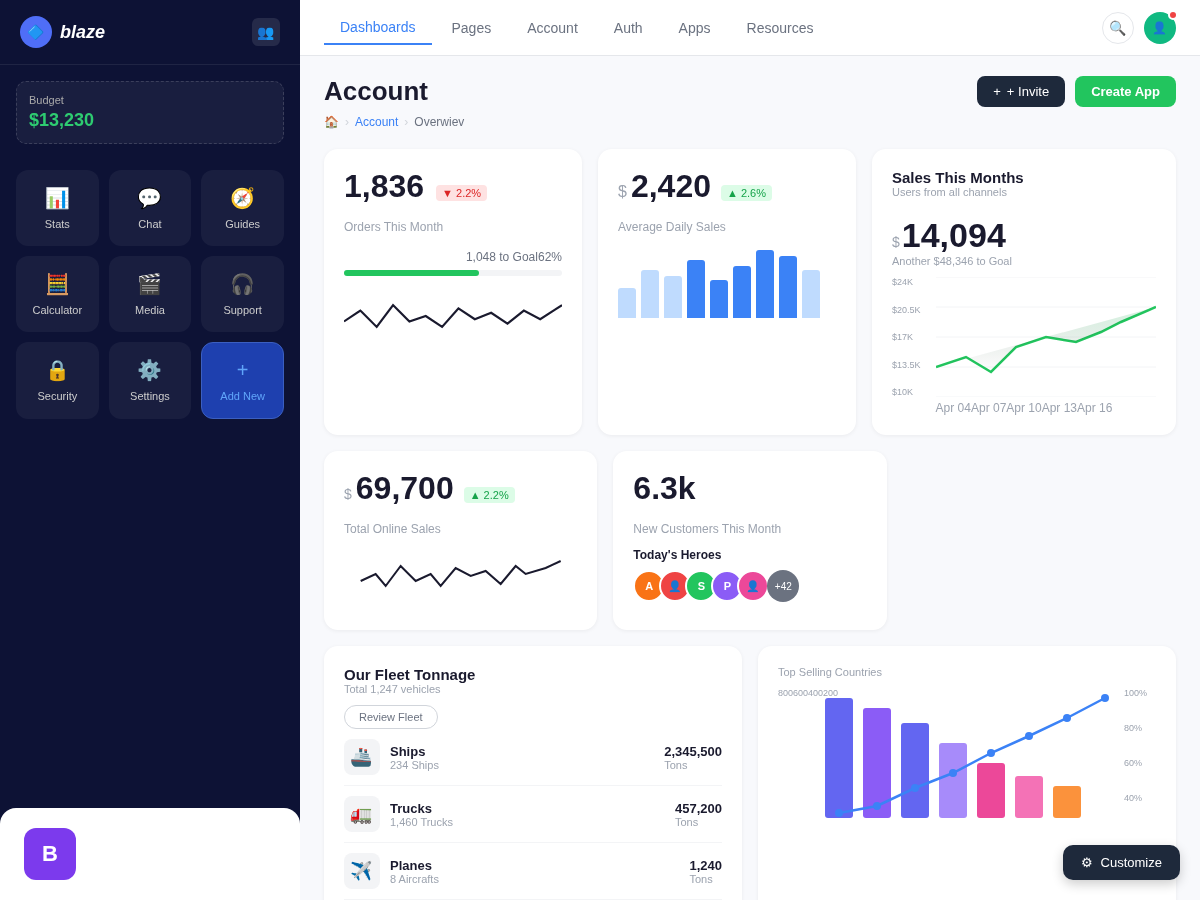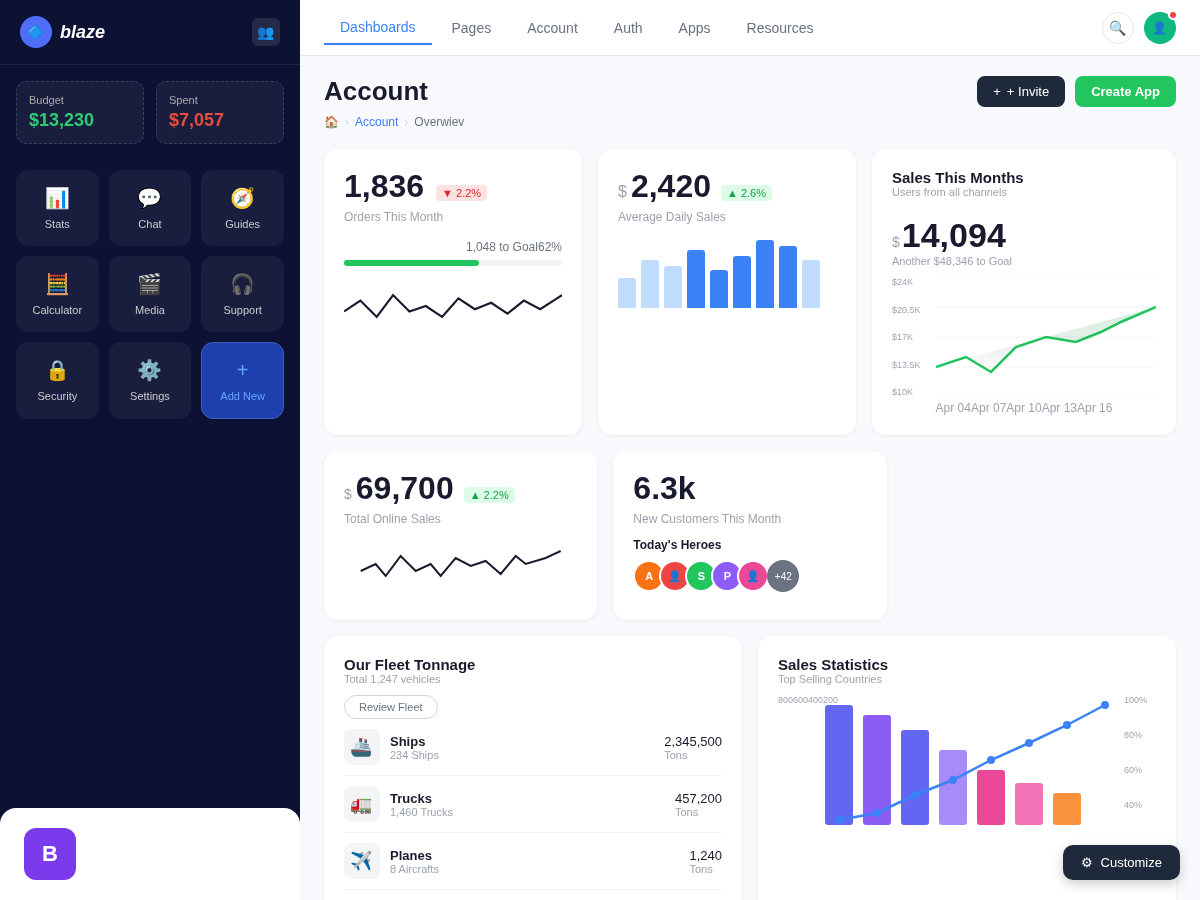--- a/index.html
+++ b/index.html
@@ -90,21 +90,21 @@
 
     .breadcrumb { display: flex; align-items: center; gap: 6px; font-size: 12px; color: #9ca3af; margin-bottom: 20px; }
     .breadcrumb span { color: #6b7280; }
     .breadcrumb .sep { color: #d1d5db; }
 
     
     .stats-grid { display: grid; grid-template-columns: 1fr 1fr 1fr; gap: 16px; margin-bottom: 16px; }
     .stat-card { background: #fff; border-radius: 14px; padding: 20px; box-shadow: 0 1px 4px rgba(0,0,0,0.06); }
 
     .stat-value { font-size: 32px; font-weight: 800; color: #1a1a2e; line-height: 1.1; }
-    .stat-label { font-size: 12px; color: #9ca3af; margin-top: 6px; }
+    .stat-label { font-size: 12px; color: #9ca3af; margin-top: 16px; }
     .badge-up { background: #dcfce7; color: #16a34a; font-size: 11px; padding: 2px 6px; border-radius: 4px; margin-left: 6px; }
     .badge-down { background: #fee2e2; color: #dc2626; font-size: 11px; padding: 2px 6px; border-radius: 4px; margin-left: 6px; }
 
     .goal-bar { margin-top: 16px; }
     .goal-text { display: flex; justify-content: flex-end; font-size: 12px; color: #6b7280; margin-bottom: 6px; }
     .progress-track { height: 6px; background: #f3f4f6; border-radius: 3px; }
     .progress-fill { height: 100%; background: #22c55e; border-radius: 3px; }
 
     
     .bar-chart { display: flex; align-items: flex-end; gap: 5px; height: 70px; margin-top: 14px; }
@@ -126,21 +126,21 @@
     .bottom-grid { display: grid; grid-template-columns: 1fr 1fr; gap: 16px; }
     .fleet-card { background: #fff; border-radius: 14px; padding: 20px; box-shadow: 0 1px 4px rgba(0,0,0,0.06); }
     .fleet-title { font-size: 15px; font-weight: 700; color: #1a1a2e; }
     .fleet-sub { font-size: 11px; color: #9ca3af; }
     .review-btn { margin-top: 10px; padding: 5px 14px; border: 1px solid #d1d5db; border-radius: 20px; font-size: 11px; color: #6b7280; background: #fff; cursor: pointer; }
 
     .fleet-row { display: flex; align-items: center; justify-content: space-between; padding: 10px 0; border-bottom: 1px solid #f3f4f6; }
     .fleet-icon { width: 36px; height: 36px; background: #f3f4f6; border-radius: 8px; display: flex; align-items: center; justify-content: center; font-size: 18px; }
     .fleet-name { font-size: 13px; font-weight: 600; color: #1a1a2e; }
     .fleet-count { font-size: 11px; color: #9ca3af; }
-    .fleet-val { font-size: 13px; font-weight: 400; color: #1a1a2e; text-align: right; }
+    .fleet-val { font-size: 13px; font-weight: 700; color: #1a1a2e; text-align: right; }
     .fleet-unit { font-size: 11px; color: #9ca3af; }
 
     .stats-card { background: #fff; border-radius: 14px; padding: 20px; box-shadow: 0 1px 4px rgba(0,0,0,0.06); }
     .stats-title { font-size: 15px; font-weight: 700; color: #1a1a2e; }
     .stats-sub { font-size: 11px; color: #9ca3af; }
 
     
     .heroes-section { margin-top: 12px; }
     .heroes-label { font-size: 12px; font-weight: 600; color: #1a1a2e; margin-bottom: 8px; }
     .avatars-row { display: flex; align-items: center; gap: -4px; }
@@ -174,24 +174,20 @@
       <div class="logo-icon">🔷</div>
       <span class="logo-text">blaze</span>
     </div>
     <div class="header-icon">👥</div>
   </div>
 
   <div class="budget-cards">
     <div class="budget-card">
       <div class="budget-label">Budget</div>
       <div class="budget-value green">$13,230</div>
-    </div>
-    <div class="budget-card">
-      <div class="budget-label">Spent</div>
-      <div class="budget-value red">$7,057</div>
     </div>
   </div>
 
   <div class="menu-grid">
     <div class="menu-item">
       <span class="menu-icon">📊</span>
       <span class="menu-label">Stats</span>
     </div>
     <div class="menu-item">
       <span class="menu-icon">💬</span>
@@ -449,21 +445,20 @@
             <div style="display:flex;align-items:center;gap:10px;">
               <div class="fleet-icon">🚂</div>
 
             </div>
 
           </div>
         </div>
       </div>
 
       <div class="stats-card">
-        <div class="stats-title">Sales Statistics</div>
         <div class="stats-sub">Top Selling Countries</div>
         <div style="display:flex;margin-top:10px;gap:8px;">
           <div style="width:28px;display:flex;justify-content:space-between;height:140px;font-size:9px;color:#9ca3af;">
             <span>800</span>
               <span>600</span>
               <span>400</span>
               <span>200</span>
               <span></span>
           </div>
           <svg viewBox="0 0 300 140" style="flex:1;height:140px;">

